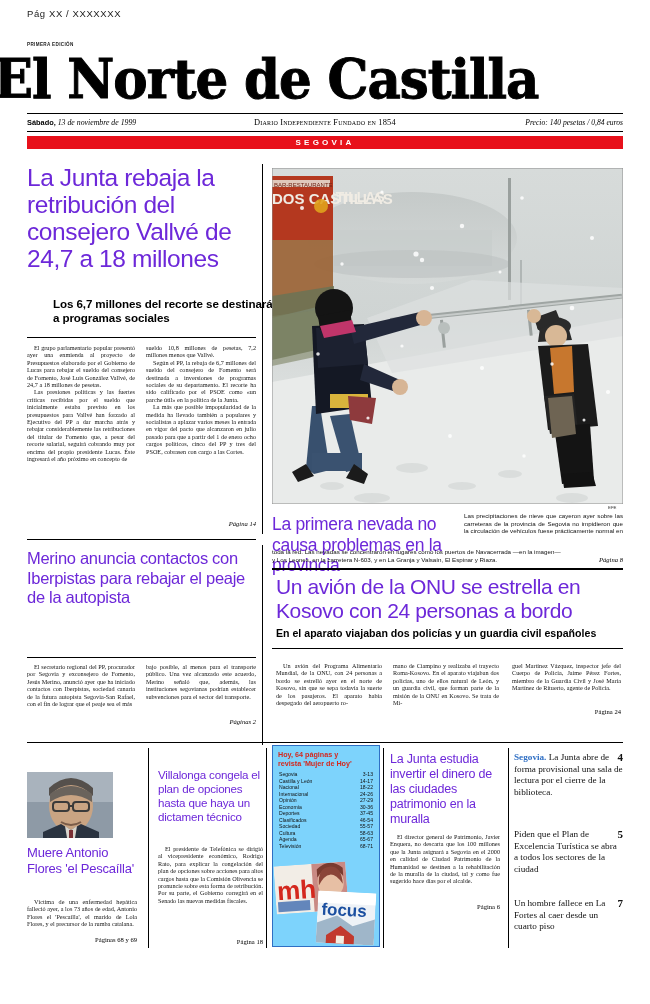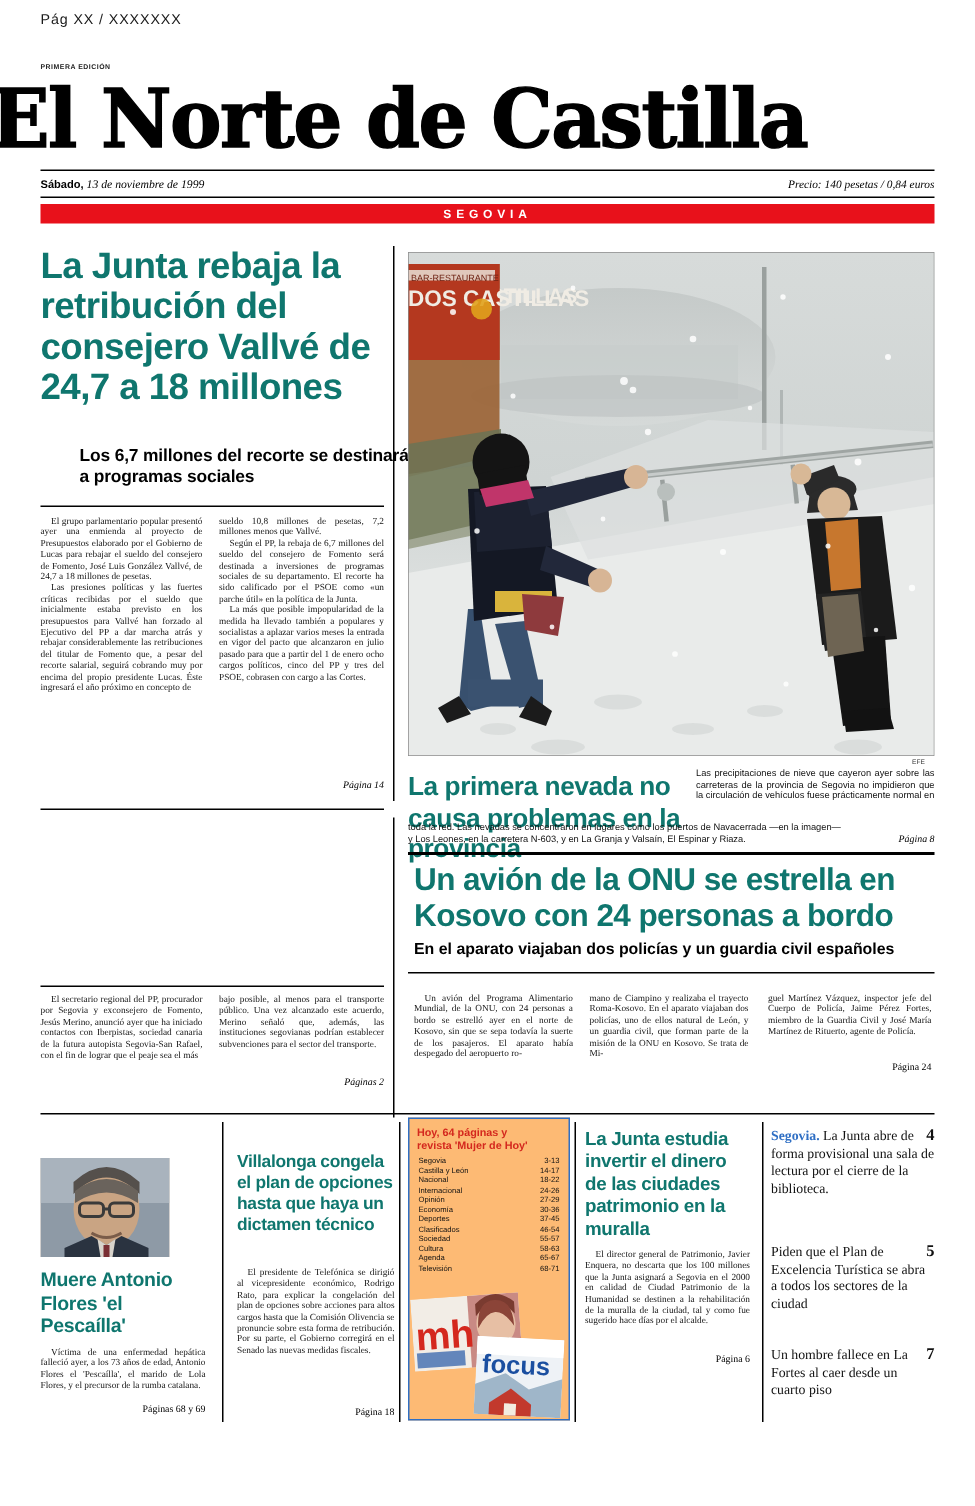--- a/index.html
+++ b/index.html
@@ -44,21 +44,21 @@
   .segovia-bar{position:absolute;left:27px;top:136px;width:596px;height:13px;background:#e8111b;}
   .segovia-bar span{display:block;text-align:center;color:#fff;
      font-family:"Liberation Sans",sans-serif;font-size:8px;font-weight:bold;letter-spacing:3.2px;
      line-height:13px;}
 
   
   .hr{position:absolute;background:#000;}
   .vr{position:absolute;background:#000;width:1px;}
 
   
-  .hl{font-family:"Liberation Sans",sans-serif;font-weight:bold;color:#0f766e;}
+  .hl{font-family:"Liberation Sans",sans-serif;font-weight:normal;color:#6d28d9;}
   .hl-main{font-size:24.5px;line-height:27px;letter-spacing:-0.4px;}
   .sub-main{font-family:"Liberation Sans",sans-serif;font-size:11.6px;line-height:14px;
             letter-spacing:-0.1px;margin-left:26px;}
   .hl-2{font-size:16.5px;line-height:19.5px;letter-spacing:-0.3px;}
   .sub-2{font-family:"Liberation Sans",sans-serif;font-size:10.6px;line-height:13px;}
   .hl-3{font-size:17.5px;line-height:20.5px;letter-spacing:-0.3px;}
   .hl-sm{font-size:13px;line-height:15.5px;letter-spacing:-0.2px;}
   .hl-xs{font-size:11.6px;line-height:14px;letter-spacing:-0.2px;}
 
   
@@ -71,21 +71,21 @@
   .pag{font-family:"Liberation Serif",serif;font-style:italic;font-size:6.6px;text-align:right;}
   .pag-b{font-family:"Liberation Serif",serif;font-size:6.6px;text-align:right;}
 
   
   .photo-main{position:absolute;left:272px;top:168px;width:351px;height:336px;overflow:hidden;
               background:#cfd3d2;}
   .credit{position:absolute;font-family:"Liberation Sans",sans-serif;font-size:4.4px;color:#333;}
 
   
   .idx-box{position:absolute;left:272px;top:745px;width:106px;height:200px;
-           background:#fdba74;border:1.6px solid #2f6fc4;overflow:hidden;}
+           background:#7dd3fc;border:1.6px solid #2f6fc4;overflow:hidden;}
   .idx-title{font-family:"Liberation Sans",sans-serif;font-size:7.2px;line-height:9px;
              color:#d4281e;font-weight:bold;padding:4px 5px 2px 5px;}
   .idx-list{padding:1px 6px 0 6px;}
   .idx-row{display:flex;justify-content:space-between;
            font-family:"Liberation Sans",sans-serif;font-size:5.1px;line-height:6.55px;color:#111;}
   .idx-row .p{font-variant-numeric:tabular-nums;}
 
   .mag{position:absolute;overflow:hidden;}
 
   
@@ -102,20 +102,21 @@
 
   <div class="slug">Pág XX / XXXXXXX</div>
   <div class="edition">PRIMERA EDICIÓN</div>
 
   <div class="masthead">
     <div class="name">El Norte de Castilla</div>
   </div>
   <div class="mast-rule"></div>
   <div class="mast-row">
     <div class="left"><b>Sábado,</b> <i>13 de noviembre de 1999</i></div>
+    <div class="center">Diario Independiente Fundado en 1854</div>
     <div class="right">Precio: 140 pesetas / 0,84 euros</div>
   </div>
   <div class="mast-rule2"></div>
   <div class="segovia-bar">
     <span>SEGOVIA</span>
   </div>
 
   <div style="position:absolute;left:27px;top:164px;width:229px;" class="hl hl-main">La Junta rebaja la retribución del consejero Vallvé de 24,7 a 18 millones</div>
   <div style="position:absolute;left:27px;top:297px;width:229px;font-weight:bold;" class="sub-main">Los 6,7 millones del recorte se destinarán a programas sociales</div>
   <div class="hr" style="left:27px;top:337px;width:229px;height:1px;"></div>
@@ -258,20 +259,21 @@
 
   <div class="hl hl-3" style="position:absolute;left:272px;top:514px;width:185px;">La primera nevada no causa problemas en la provincia</div>
   <div class="cap-txt" style="position:absolute;left:464px;top:512px;width:159px;">Las precipitaciones de nieve que cayeron ayer sobre las carreteras de la provincia de Segovia no impidieron que la circulación de vehículos fuese prácticamente normal en</div>
   <div class="cap-txt" style="position:absolute;left:272px;top:548px;width:351px;text-align:left;">toda la red. Las nevadas se concentraron en lugares como los puertos de Navacerrada —en la imagen—</div>
   <div class="cap-txt" style="position:absolute;left:272px;top:556px;width:290px;text-align:left;">y Los Leones, en la carretera N-603, y en La Granja y Valsaín, El Espinar y Riaza.</div>
   <div class="pag" style="position:absolute;left:560px;top:556px;width:63px;">Página 8</div>
 
   <div class="hr" style="left:27px;top:539px;width:229px;height:1px;"></div>
   <div class="hr" style="left:272px;top:568px;width:351px;height:2px;"></div>
 
+  <div class="hl hl-2" style="position:absolute;left:27px;top:549px;width:229px;">Merino anuncia contactos con Iberpistas para rebajar el peaje de la autopista</div>
   <div class="hr" style="left:27px;top:657px;width:229px;height:1px;"></div>
   <div class="body-txt" style="position:absolute;left:27px;top:663px;width:108px;">
     <p>El secretario regional del PP, procurador por Segovia y exconsejero de Fomento, Jesús Merino, anunció ayer que ha iniciado contactos con Iberpistas, sociedad canaria de la futura autopista Segovia-San Rafael, con el fin de lograr que el peaje sea el más</p>
   </div>
   <div class="body-txt" style="position:absolute;left:146px;top:663px;width:110px;">
     <p class="noind">bajo posible, al menos para el transporte público. Una vez alcanzado este acuerdo, Merino señaló que, además, las instituciones segovianas podrían establecer subvenciones para el sector del transporte.</p>
   </div>
   <div class="pag" style="position:absolute;left:146px;top:718px;width:110px;">Páginas 2</div>
 
   <div class="vr" style="left:262px;top:545px;height:200px;"></div>

